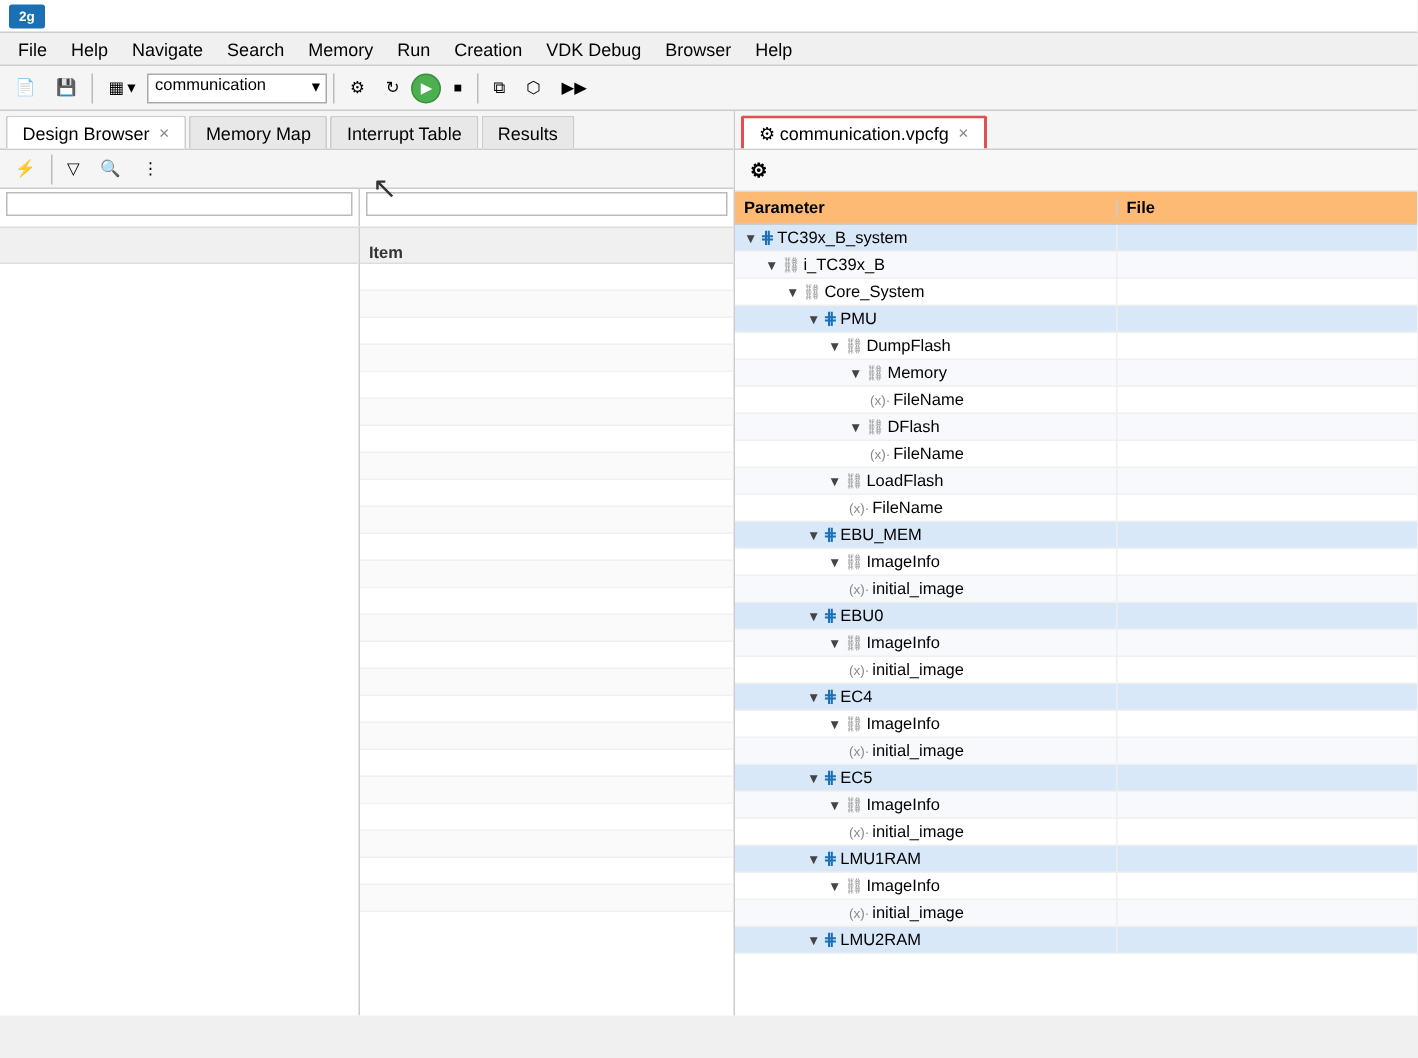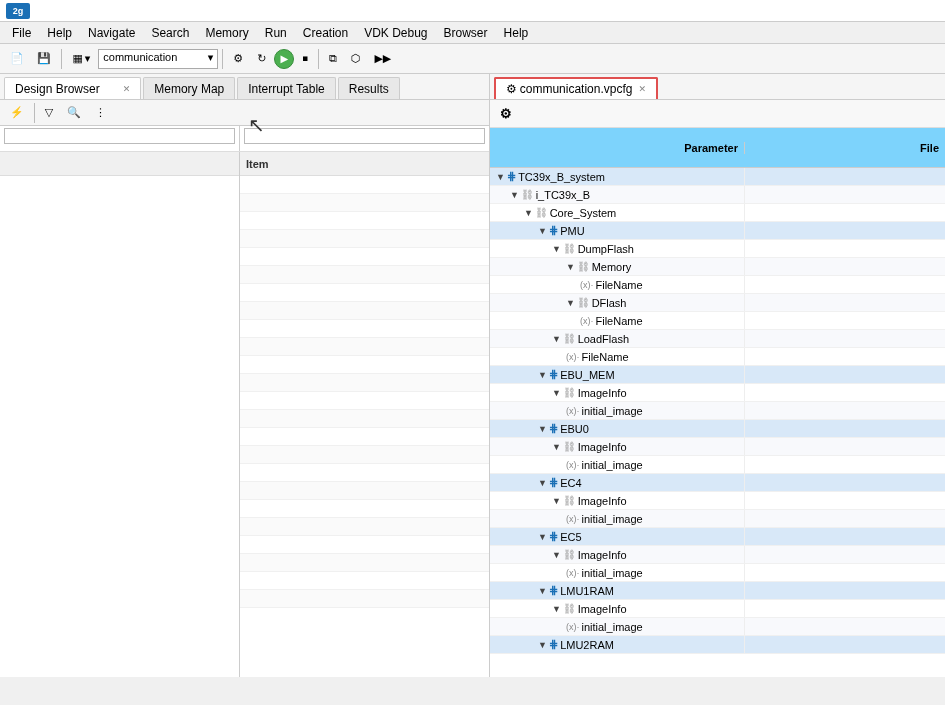--- a/index.html
+++ b/index.html
@@ -19,46 +19,46 @@
     .tb-separator { width: 1px; height: 20px; background: #bbb; margin: 0 2px; }
     .dropdown-combo { border: 1px solid #aaa; background: white; padding: 1px 4px; font-size: 11px; height: 20px; min-width: 120px; display: flex; justify-content: space-between; cursor: pointer; }
     .run-btn { background: #4CAF50; color: white; border: 1px solid #388E3C; border-radius: 50%; width: 20px; height: 20px; display: flex; align-items: center; justify-content: center; cursor: pointer; font-size: 10px; }
 
     
     #content { display: flex; height: calc(705px - 22px - 22px - 30px - 28px); }
 
     
     #left-panel { width: 490px; border-right: 1px solid #ccc; display: flex; flex-direction: column; background: white; }
     #left-tabs { background: #f5f5f5; border-bottom: 1px solid #ccc; height: 26px; display: flex; align-items: flex-end; padding: 0 4px; }
-    .left-tab { padding: 2px 10px; font-size: 12px; border: 1px solid #ccc; border-bottom: none; background: #e8e8e8; cursor: pointer; display: flex; align-items: center; gap: 20px; margin-right: 2px; border-radius: 2px 2px 0 0; height: 22px; }
+    .left-tab { padding: 2px 10px; font-size: 12px; border: 1px solid #ccc; border-bottom: none; background: #e8e8e8; cursor: pointer; display: flex; align-items: center; gap: 3px; margin-right: 2px; border-radius: 2px 2px 0 0; height: 22px; }
     .left-tab.active { background: white; }
     .left-tab-x { font-size: 9px; color: #888; margin-left: 3px; }
     #left-toolbar { background: #f5f5f5; border-bottom: 1px solid #ccc; height: 26px; display: flex; align-items: center; padding: 0 4px; gap: 2px; }
     #left-split { display: flex; flex: 1; overflow: hidden; }
     #left-tree { width: 240px; border-right: 1px solid #ccc; overflow-y: auto; }
     #right-list { flex: 1; overflow-y: auto; }
 
     
     .tree-header { background: #f0f0f0; border-bottom: 1px solid #ddd; height: 24px; display: flex; align-items: center; padding: 0 6px; font-size: 11px; color: #555; }
-    .list-header { background: #f0f0f0; border-bottom: 1px solid #ddd; height: 24px; display: flex; align-items: center; padding: 0 6px; font-size: 11px; font-weight: bold; color: #333; }
+    .list-header { background: #f0f0f0; border-bottom: 1px solid #ddd; height: 24px; display: flex; align-items: flex-start; padding: 11px 6px; font-size: 11px; font-weight: bold; color: #333; }
     .list-row { height: 18px; border-bottom: 1px solid #f0f0f0; display: flex; align-items: center; padding: 0 4px; }
     .list-row:nth-child(even) { background: #fafafa; }
 
     
     #right-panel { flex: 1; display: flex; flex-direction: column; background: white; }
     #right-tabs { background: #f5f5f5; border-bottom: 1px solid #ccc; height: 26px; display: flex; align-items: flex-end; padding: 0 4px; }
     .right-tab { padding: 2px 10px; font-size: 12px; border: 1px solid #aaa; border-bottom: none; background: #e0e8f5; cursor: pointer; display: flex; align-items: center; gap: 3px; margin-right: 2px; border-radius: 2px 2px 0 0; height: 22px; }
     .right-tab.active { background: white; border: 2px solid #e05050; border-bottom: none; }
     .right-tab-x { font-size: 9px; color: #888; margin-left: 3px; cursor: pointer; }
     #right-content { flex: 1; overflow: hidden; display: flex; flex-direction: column; }
     #right-header { padding: 6px 10px; font-size: 13px; font-weight: bold; border-bottom: 1px solid #ddd; background: #f8f8f8; display: flex; align-items: center; gap: 6px; }
     #filter-bar { padding: 4px 6px; border-bottom: 1px solid #ddd; }
     #filter-input { width: 100%; border: 1px solid #aaa; padding: 2px 6px; font-size: 11px; color: #999; }
     #param-table { flex: 1; overflow-y: auto; }
-    .param-header { display: flex; background: #7dd3fc; border-bottom: 1px solid #ccc; height: 40px; align-items: center; text-align: right; }
+    .param-header { display: flex; background: #fdba74; border-bottom: 1px solid #ccc; height: 22px; align-items: center; }
     .param-col-name { flex: 1; padding: 0 6px; font-weight: bold; font-size: 11px; border-right: 1px solid #ccc; }
     .param-col-file { width: 200px; padding: 0 6px; font-weight: bold; font-size: 11px; }
     .param-row { display: flex; border-bottom: 1px solid #f0f0f0; min-height: 18px; align-items: stretch; }
     .param-row:nth-child(even) { background: #f8f9fc; }
     .param-row.highlighted { background: #d8e8f8; }
     .param-cell-name { flex: 1; padding: 1px 6px; font-size: 11px; border-right: 1px solid #eee; display: flex; align-items: center; }
     .param-cell-file { width: 200px; padding: 1px 6px; font-size: 11px; display: flex; align-items: center; }
     .hash-icon { color: #1a6fb5; margin-right: 2px; font-size: 11px; font-weight: bold; }
     .chain-icon { color: #888; margin-right: 2px; font-size: 10px; }
     .chevron { display: inline-block; font-size: 9px; color: #444; margin-right: 2px; }

